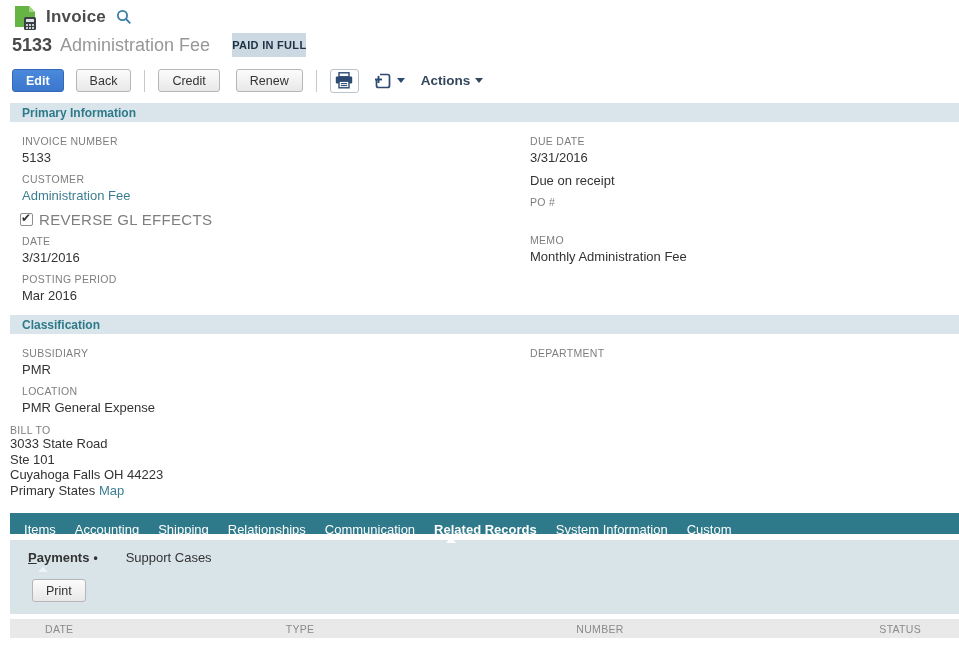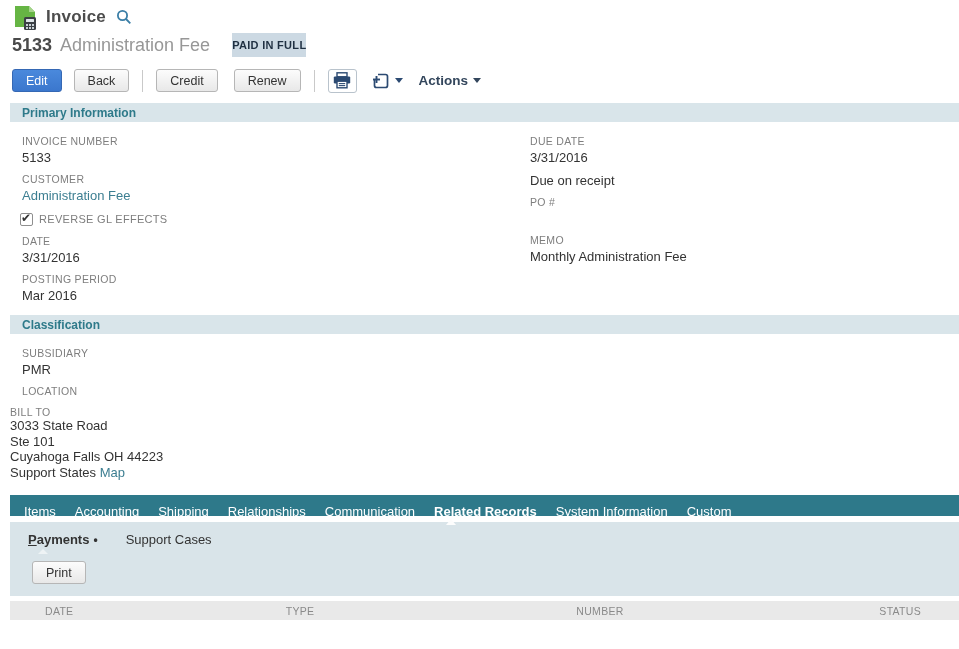--- a/index.html
+++ b/index.html
@@ -14,21 +14,21 @@
   .record-row { display:flex; align-items:center; padding-left:12px; margin-top:3px; height:28px;}
   .record-id { font-size:18px; font-weight:bold; color:#4a4a4a; }
   .record-name { font-size:18px; color:#979797; margin-left:8px; }
   .status-badge { margin-left:22px; background:#ccd9e3; color:#1f3042; font-weight:bold;
     font-size:11px; padding:6px 0; letter-spacing:.3px; }
 
   
   .toolbar { display:flex; align-items:center; padding-left:12px; margin-top:9px; height:25px; }
   .btn { height:23px; font-size:12.5px; font-family:inherit; border-radius:3px; cursor:pointer;
     border:1px solid #b6b6b6; background:linear-gradient(#fcfcfc,#e8e8e8); color:#333; padding:0 13px;}
-  .btn.primary { background:linear-gradient(#4a89dc,#3b77cd); border-color:#3568b4; color:#fff; font-weight:normal;}
+  .btn.primary { background:linear-gradient(#4a89dc,#3b77cd); border-color:#3568b4; color:#fff; font-weight:bold;}
   .tb-sep { width:1px; height:22px; background:#c9c9c9; margin:0 13px; }
   .gap12 { margin-left:12px; } .gap16 { margin-left:16px; }
   .icon-btn { width:29px; height:24px; border:1px solid #b9c3cc; border-radius:3px; background:#fff;
     display:inline-flex; align-items:center; justify-content:center; cursor:pointer; }
   .newpage-wrap { display:inline-flex; align-items:center; margin-left:15px; cursor:pointer;}
   .caret { width:0; height:0; border-left:4px solid transparent; border-right:4px solid transparent;
     border-top:5px solid #2c4a72; display:inline-block; margin-left:5px; }
   .actions { display:inline-flex; align-items:center; margin-left:16px; font-size:13.5px;
     color:#33465c; font-weight:bold; cursor:pointer; }
   .actions .caret { border-top-color:#33465c; }
@@ -40,21 +40,21 @@
   .fields { display:flex; padding:13px 0 0 22px; }
   .col-left { width:508px; } .col-right { flex:1; }
   .field { margin-bottom:8px; }
   .flabel { font-size:10.5px; color:#7e7e7e; letter-spacing:.3px; line-height:12px; }
   .fvalue { font-size:13px; color:#333; line-height:15px; margin-top:3px; min-height:15px;}
   .fvalue a, a.lnk { color:#3c7e91; text-decoration:none; cursor:pointer; }
   .chk-row { display:flex; align-items:center; margin:2px 0 8px -2px; height:16px;}
   .checkbox { width:13px; height:13px; border:1px solid #8f8f8f; background:#fff; border-radius:2px;
     position:relative; }
   .checkbox::after { content:"✔"; position:absolute; top:-3px; left:0px; font-size:12px; color:#333;}
-  .chk-label { font-size:11px; color:#7e7e7e; letter-spacing:.3px; margin-left:6px; }
+  .chk-label { font-size:15px; color:#7e7e7e; letter-spacing:.3px; margin-left:6px; }
   .addr-line { font-size:13px; color:#333; line-height:15.5px; }
   .billto { margin-top:9px; }
 
   
   .tabbar { margin-left:10px; margin-top:7px; background:#2e798a; height:21px; display:flex;
     align-items:center; padding-left:14px; }
   .tab { color:#fff; font-size:13px; margin-right:19px; cursor:pointer; position:relative;
     padding:14px 0 3px 0; white-space:nowrap;}
   .tab.active { font-weight:bold; }
   .tab.active::after { content:""; position:absolute; bottom:-3px; left:12px; width:0; height:0;
@@ -197,30 +197,37 @@
 </div>
 
 <div class="fields">
   <div class="col-left">
     <div class="field">
       <div class="flabel">SUBSIDIARY</div>
       <div class="fvalue">PMR</div>
     </div>
     <div class="field">
       <div class="flabel">LOCATION</div>
+      <div class="fvalue">PMR General Expense</div>
     </div>
     <div class="field billto" style="margin-left:-12px">
       <div class="flabel">BILL TO</div>
       <div class="addr-line">3033 State Road</div>
       <div class="addr-line">Ste 101</div>
       <div class="addr-line">Cuyahoga Falls OH 44223</div>
       <div class="addr-line">
-        <span>Support States</span>
+        <span>Primary States</span>
         <a class="lnk">Map</a>
       </div>
+    </div>
+  </div>
+  <div class="col-right">
+    <div class="field">
+      <div class="flabel">DEPARTMENT</div>
+      <div class="fvalue"></div>
     </div>
   </div>
 </div>
 
 <div class="tabbar">
   <span class="tab"><span></span><span class="u">I</span><span>tems</span></span>
   <span class="tab"><span></span><span class="u">A</span><span>ccounting</span></span>
   <span class="tab"><span></span><span class="u">S</span><span>hipping</span></span>
   <span class="tab"><span></span><span class="u">R</span><span>elationships</span></span>
   <span class="tab"><span></span><span class="u">C</span><span>ommunication</span></span>

